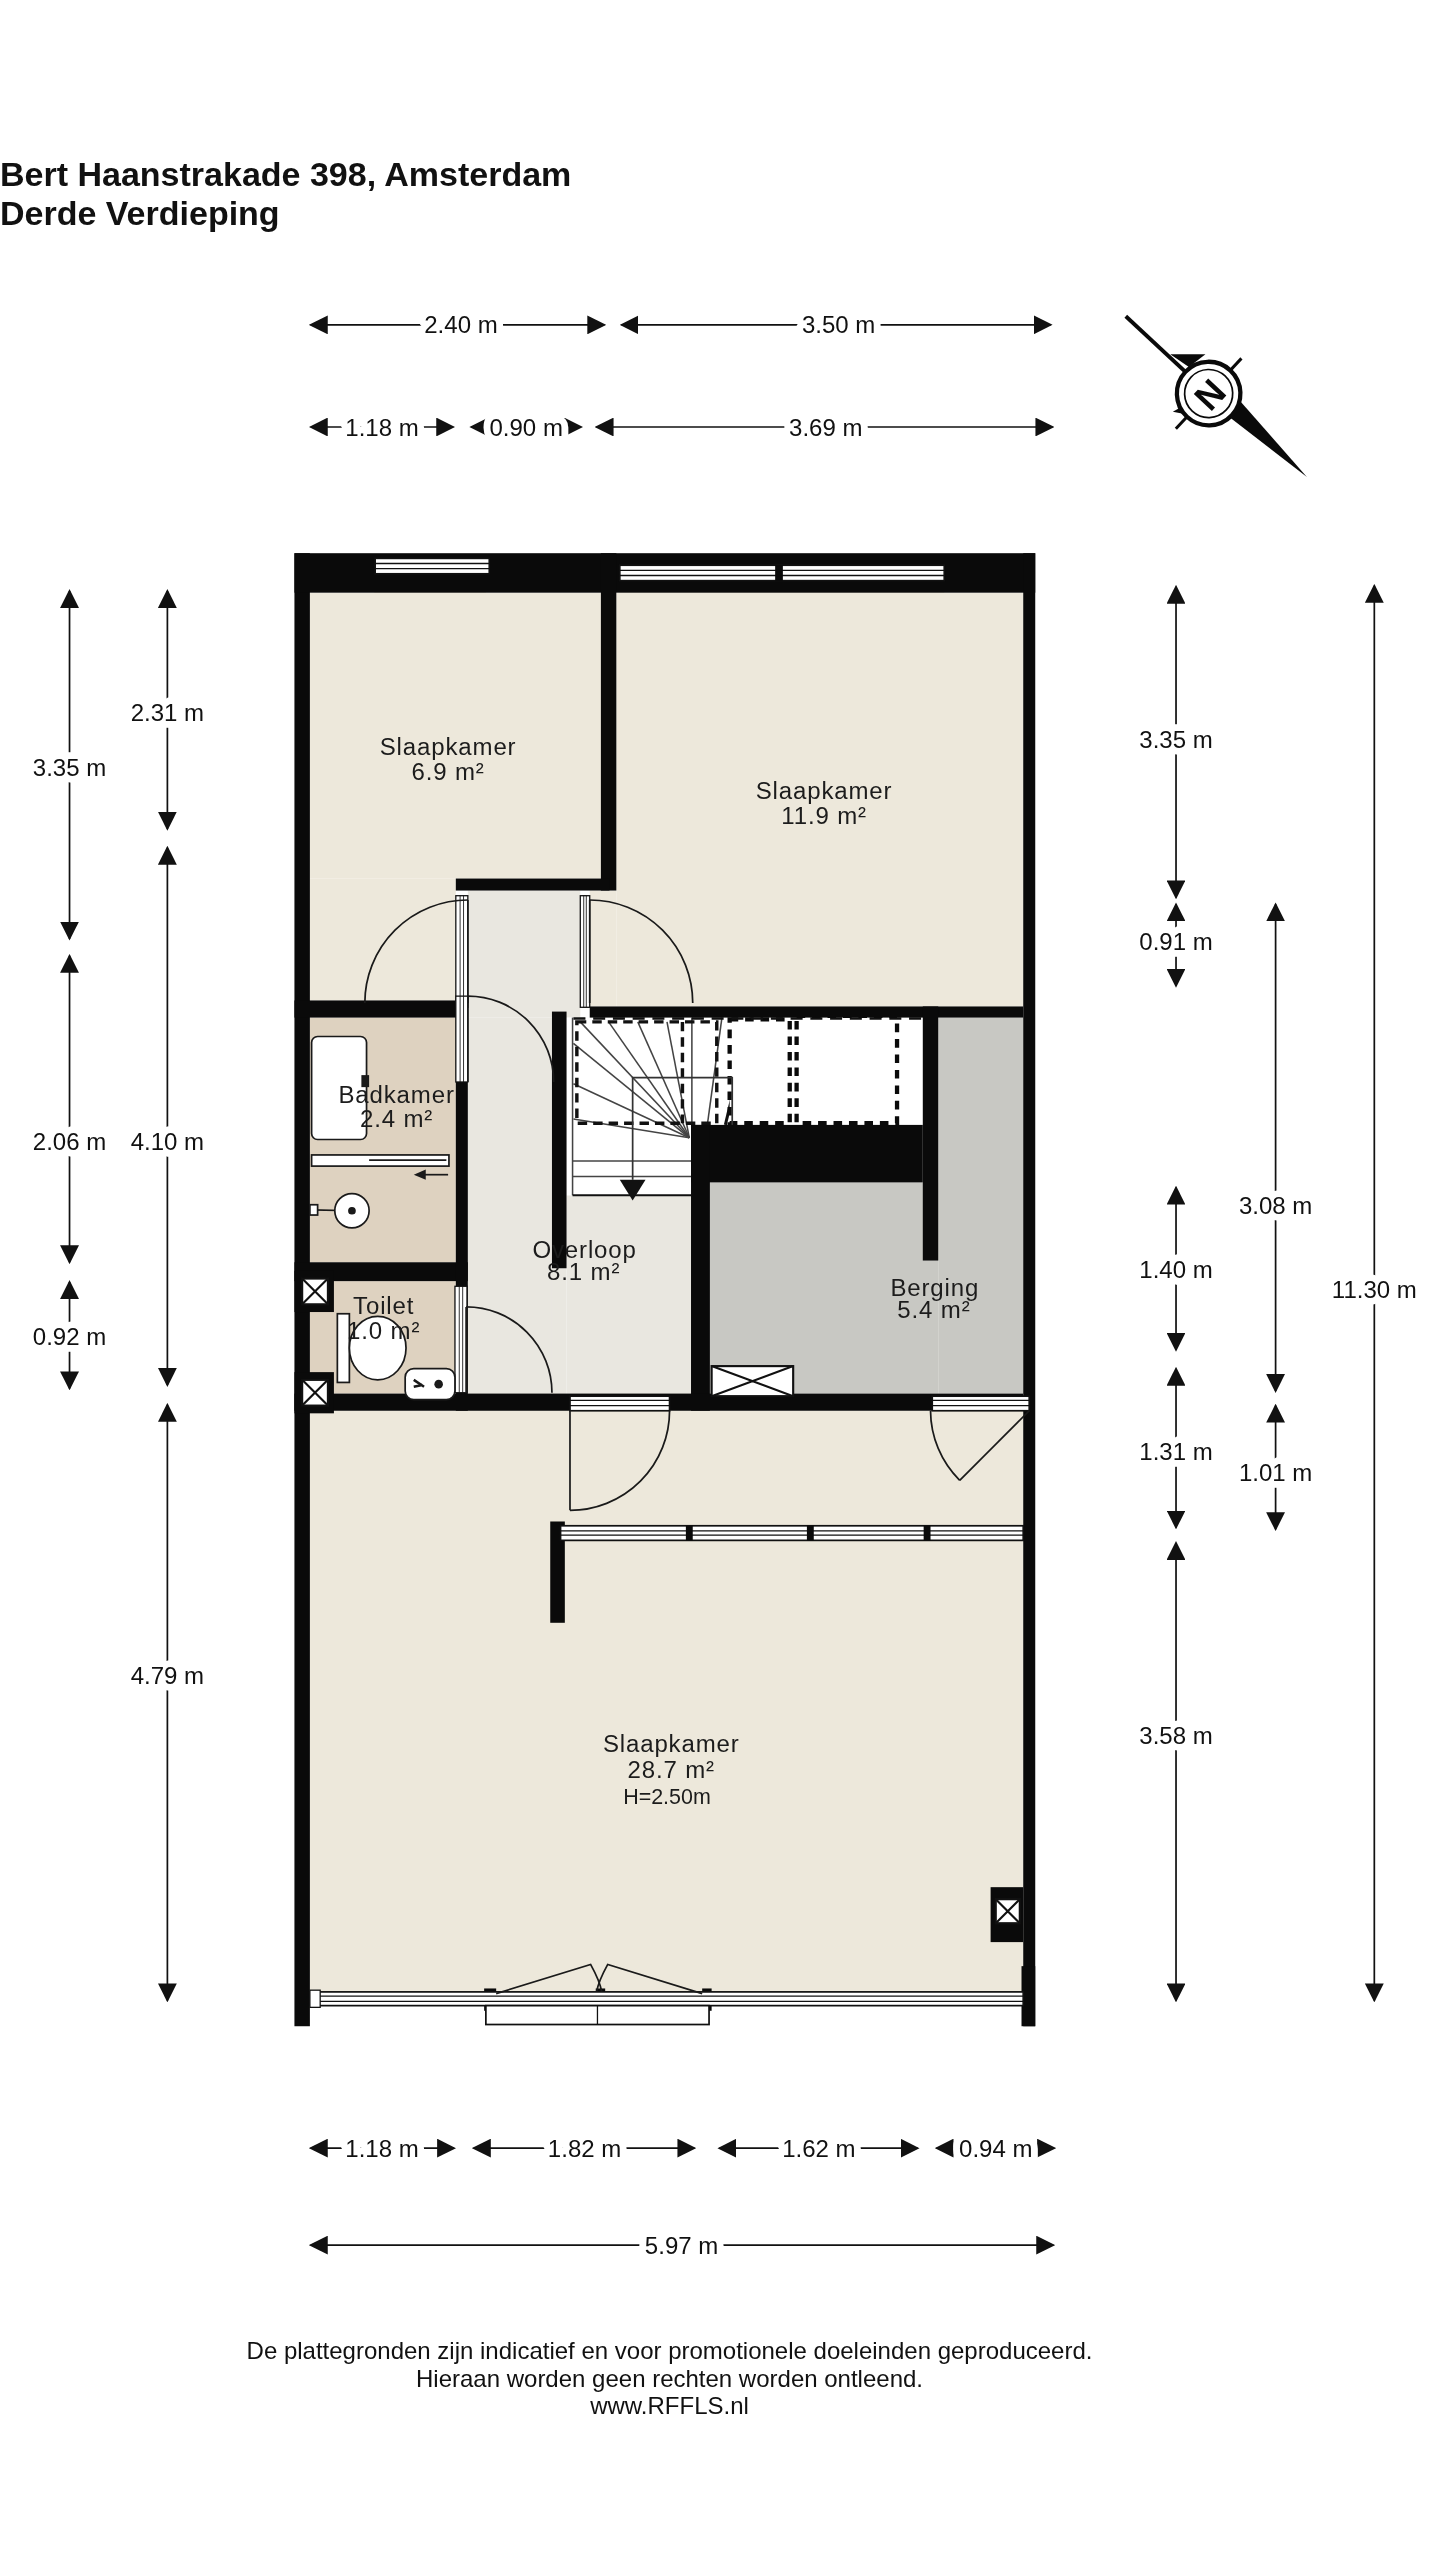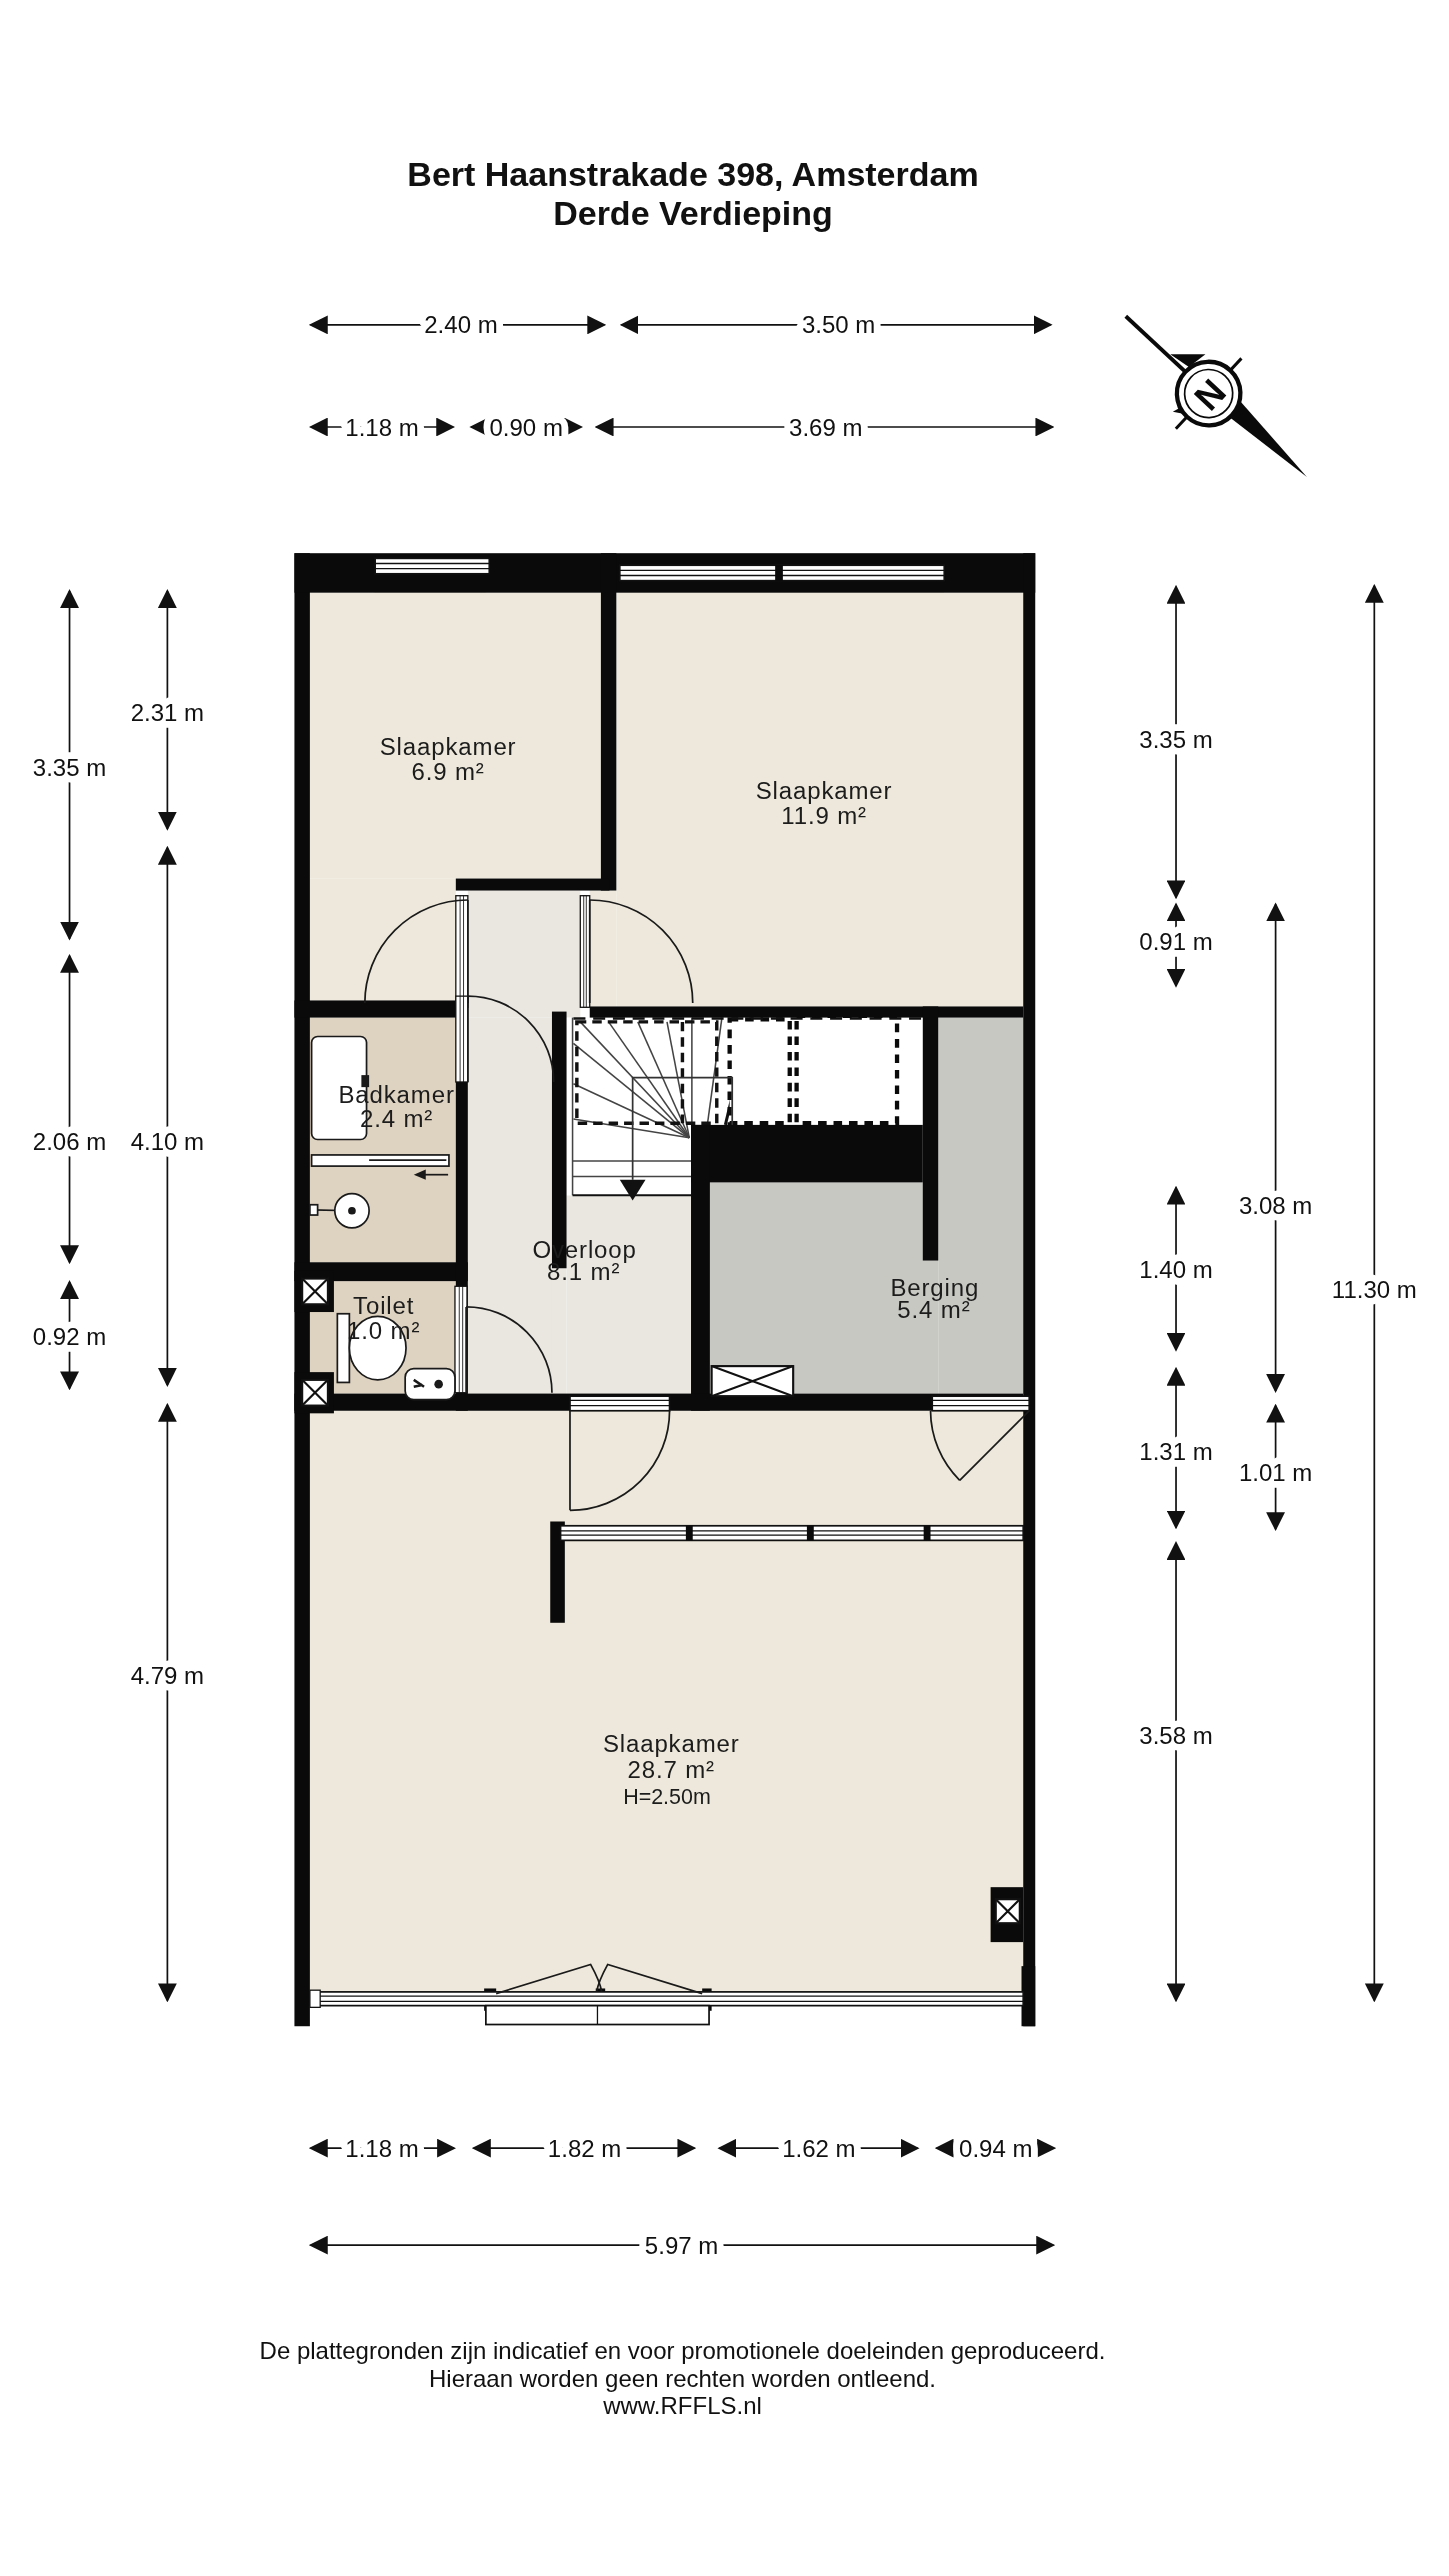--- a/index.html
+++ b/index.html
@@ -1,20 +1,20 @@
 <!DOCTYPE html>
 <html style="font-size:13.7px"><head>
 <meta charset="utf-8">
 <style>
   html,body { margin:0; padding:0; background:#ffffff; }
   #page { position:relative; width:1449px; height:2576px; background:#ffffff;
           font-family:"Liberation Sans", sans-serif; overflow:hidden; }
-  #title-block { position:absolute; top:155px; left:0; width:1386px; text-align:center; }
+  #title-block { position:absolute; top:155px; left:0; width:1386px; }
   #title-block .t1, #title-block .t2 { font-size:34px; font-weight:bold; color:#111; line-height:39px; }
-  #footer-block { position:absolute; top:2337px; left:17px; width:1331px; text-align:center; }
+  #footer-block { position:absolute; top:2337px; left:4px; width:1331px; text-align:center; }
   #footer-block div { font-size:24px; color:#111; line-height:27.5px; }
   svg text { font-family:"Liberation Sans", sans-serif; }
   .dimtxt { font-size:28px; fill:#111; stroke:#ffffff; stroke-width:16px;
             paint-order:stroke; stroke-linejoin:round; text-anchor:middle; dominant-baseline:central; }
   .roomtxt { font-size:28px; fill:#1c1c1c; text-anchor:middle; dominant-baseline:central; letter-spacing:1px; }
   .roomsub { font-size:25px; fill:#1c1c1c; text-anchor:middle; dominant-baseline:central; }
   .dl { stroke:#111; stroke-width:2; }
   .tread { stroke:#444; stroke-width:1.8; fill:none; }
 </style>
 </head>

